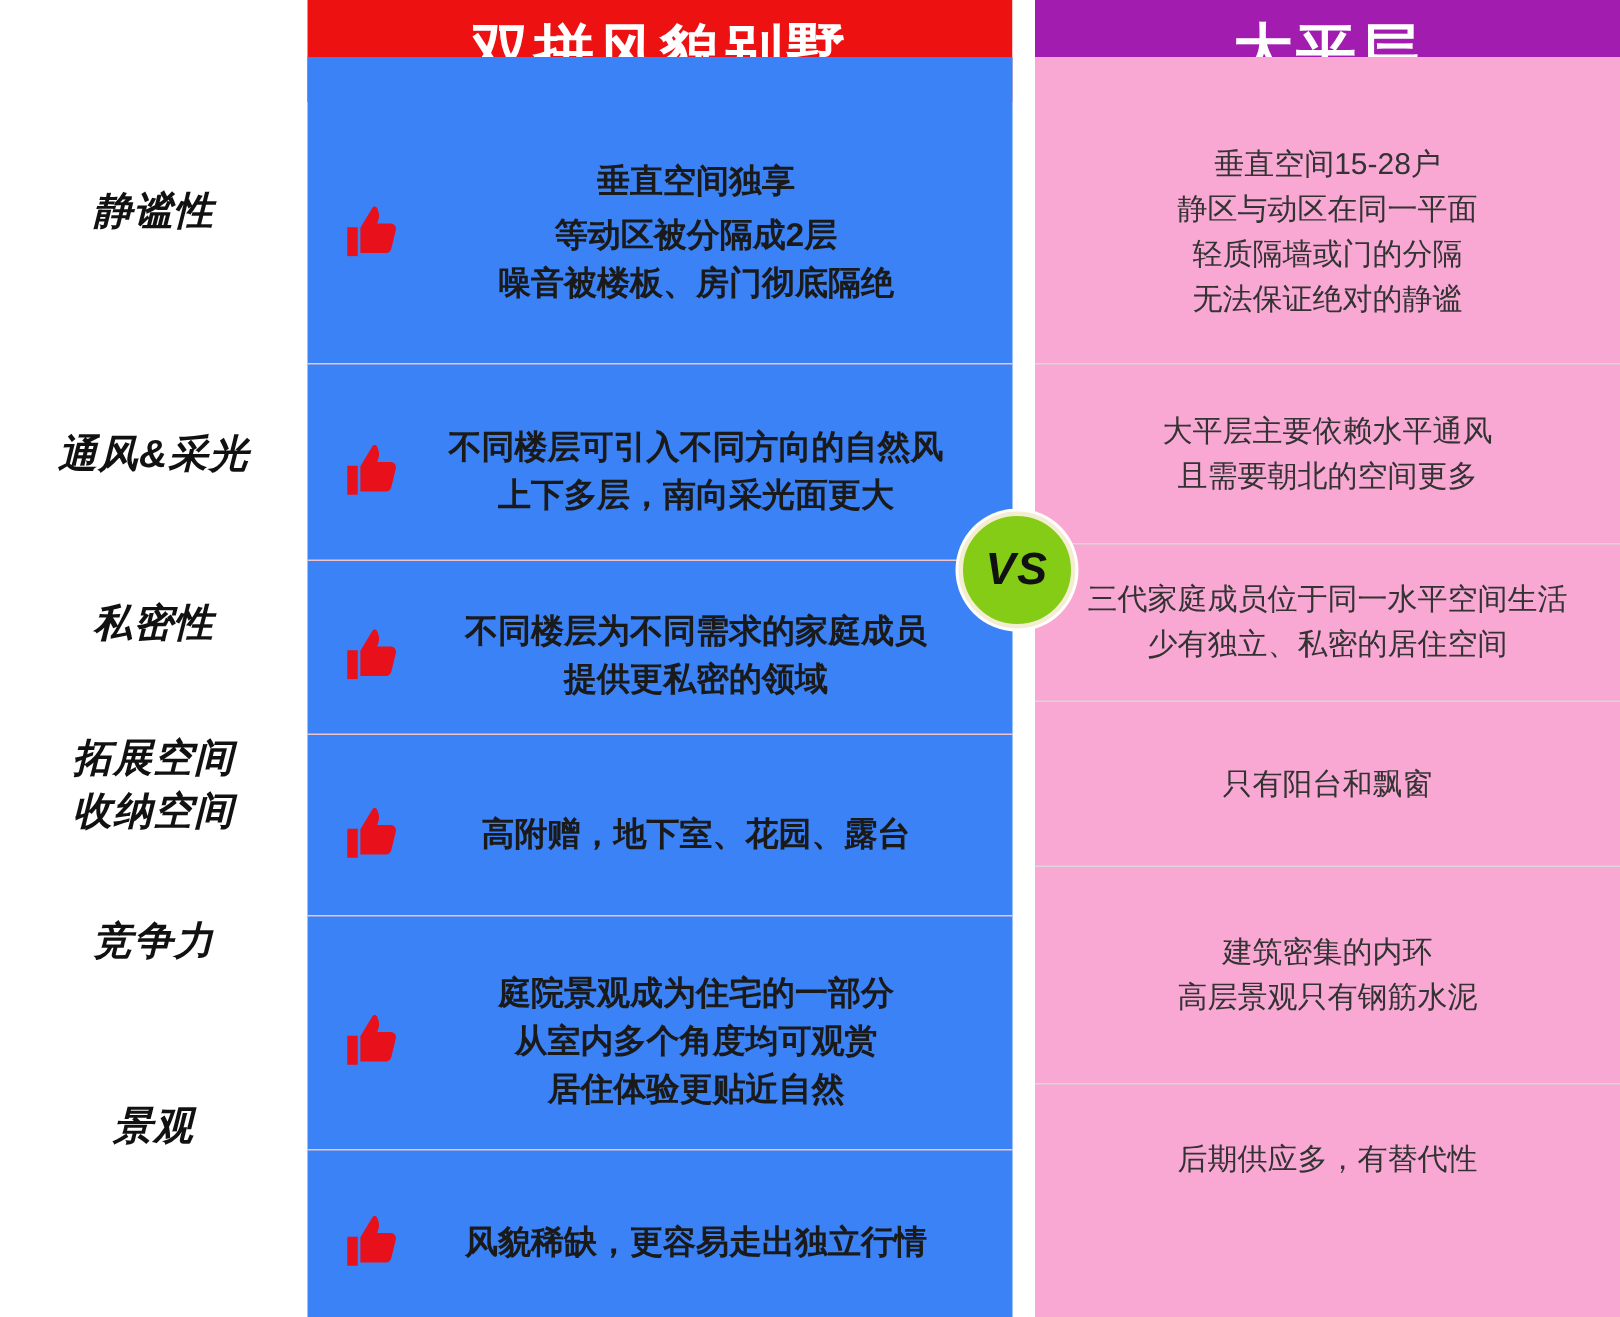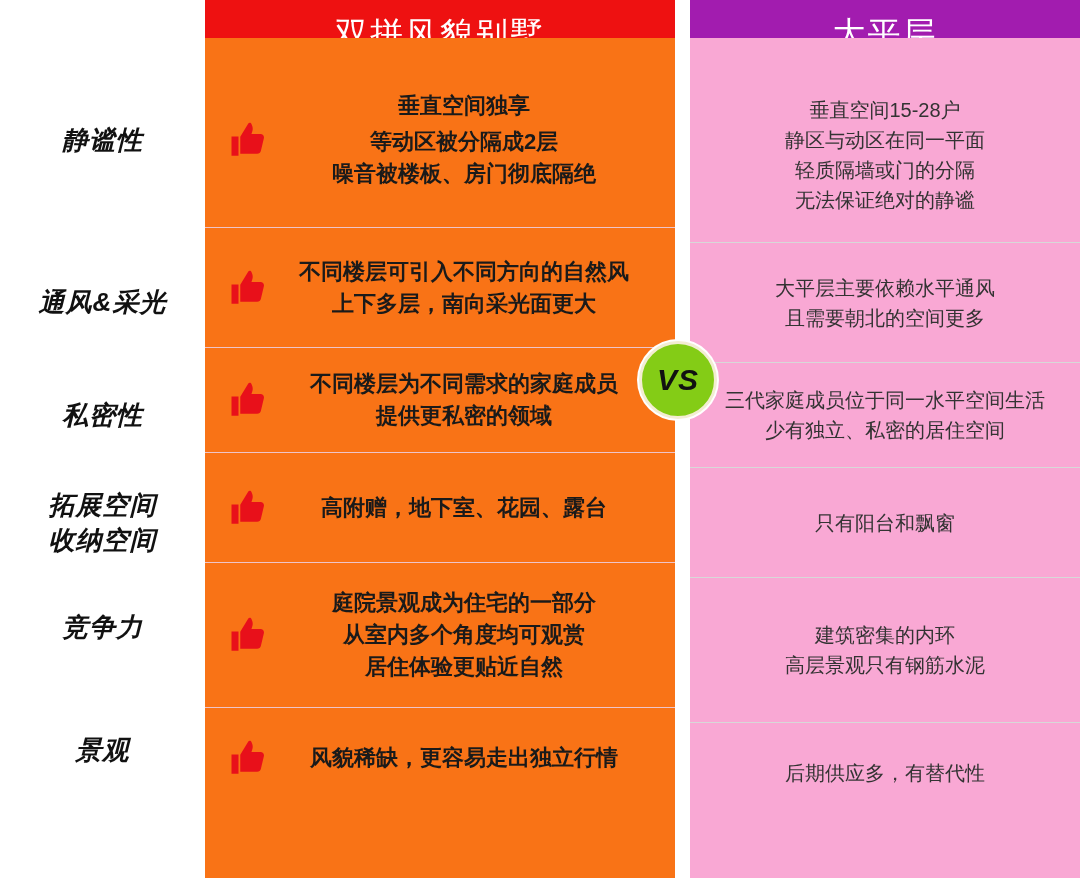--- a/index.html
+++ b/index.html
@@ -36,22 +36,22 @@
   
   .hdr-spacer {
     grid-column: 1;
     grid-row: 1;
   }
   .col-head {
     height: 68px;
     display: flex;
     align-items: center;
     justify-content: center;
-    font-size: 33px;
-    font-weight: normal;
+    font-size: 40px;
+    font-weight: bold;
     letter-spacing: 2px;
   }
   .head-left {
     grid-column: 2;
     grid-row: 1 / span 1;
     background: #ee1111;
     color: #ffffff;
     align-self: start;
   }
   .head-right {
@@ -65,25 +65,26 @@
   
   .body-labels {
     grid-column: 1;
     grid-row: 2 / span 2;
     display: flex;
     flex-direction: column;
   }
   .body-left {
     grid-column: 2;
     grid-row: 2 / span 2;
-    background: #f97316;
+    background: #3b82f6;
     display: flex;
     flex-direction: column;
-    padding-top: 15px;
+    padding-top: 30px;
     box-sizing: border-box;
+    justify-content: space-between;
   }
   .body-right {
     grid-column: 4;
     grid-row: 2 / span 2;
     background: #f9a8d4;
     display: flex;
     flex-direction: column;
     padding-top: 30px;
     box-sizing: border-box;
   }

